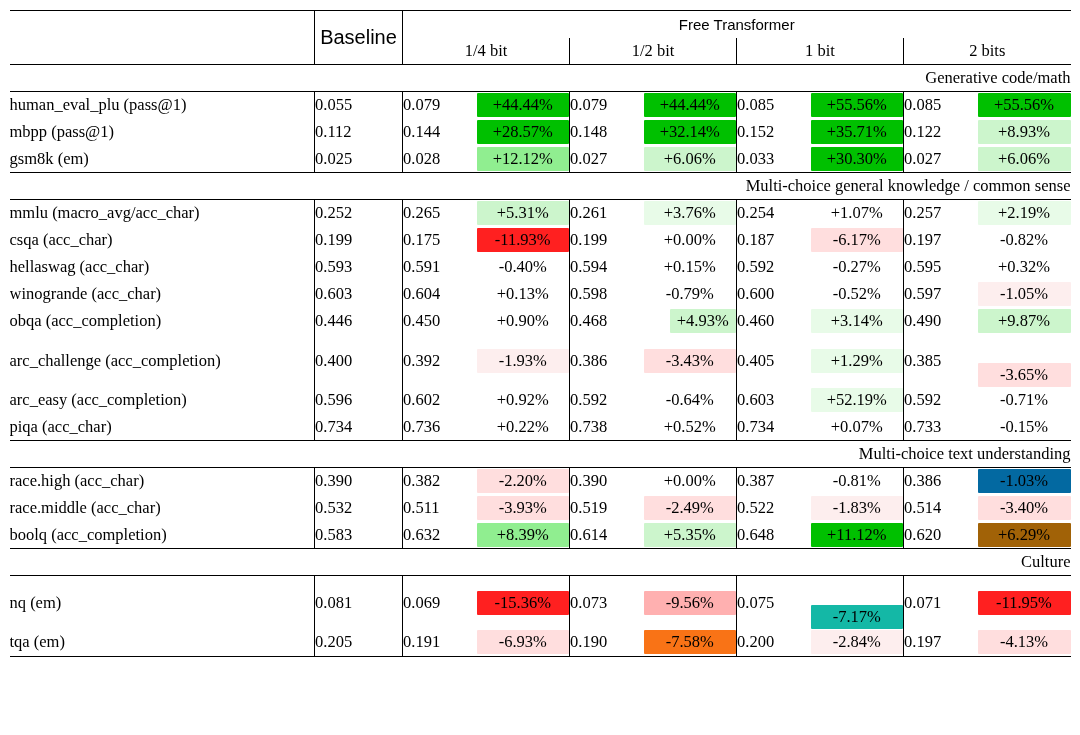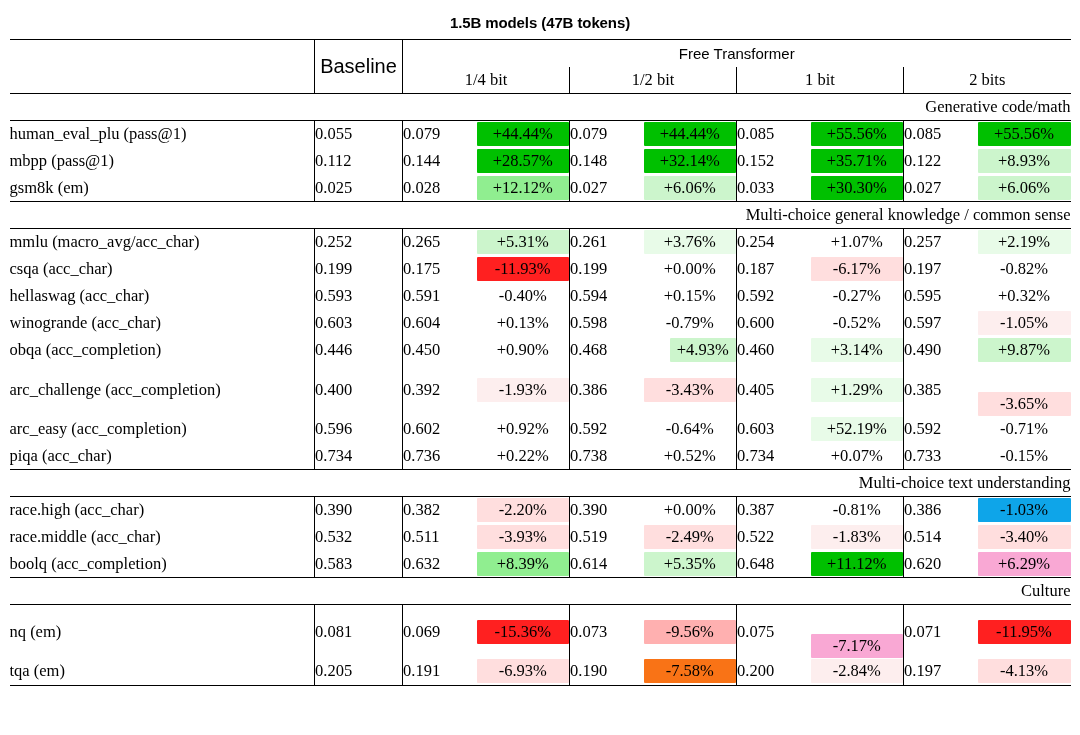--- a/index.html
+++ b/index.html
@@ -94,21 +94,20 @@
     padding: 2px 4px;
     border-radius: 1px;
     text-align: center;
   }
 </style>
 </head>
 <body>
 
 <div class="page">
 
-  <div class="caption">1.5B models (47B tokens)</div>
 
   <table class="tbl">
     <colgroup>
       <col class="c-name">
       <col class="c-base">
       <col class="c-val">
         <col class="c-delta">
       <col class="c-val">
         <col class="c-delta">
       <col class="c-val">
@@ -369,21 +368,21 @@
           <td class="cell num">0.390</td>
           <td class="cell delta vr">
             <span class="dlt-box" style="background: transparent;">+0.00%</span>
           </td>
           <td class="cell num">0.387</td>
           <td class="cell delta vr">
             <span class="dlt-box" style="background: transparent;">-0.81%</span>
           </td>
           <td class="cell num">0.386</td>
           <td class="cell delta">
-            <span class="dlt-box" style="background: #0ea5e9;">-1.03%</span>
+            <span class="dlt-box" style="background: #0369a1;">-1.03%</span>
           </td>
         </tr>
         <tr>
           <td class="cell name">race.middle (acc_char)</td>
           <td class="cell num vl vr">0.532</td>
           <td class="cell num">0.511</td>
           <td class="cell delta vr">
             <span class="dlt-box" style="background: rgb(255, 222, 222);">-3.93%</span>
           </td>
           <td class="cell num">0.519</td>
@@ -409,40 +408,40 @@
           <td class="cell num">0.614</td>
           <td class="cell delta vr">
             <span class="dlt-box" style="background: rgb(204, 245, 204);">+5.35%</span>
           </td>
           <td class="cell num">0.648</td>
           <td class="cell delta vr">
             <span class="dlt-box" style="background: rgb(0, 192, 0);">+11.12%</span>
           </td>
           <td class="cell num">0.620</td>
           <td class="cell delta">
-            <span class="dlt-box" style="background: #f9a8d4;">+6.29%</span>
+            <span class="dlt-box" style="background: #a16207;">+6.29%</span>
           </td>
         </tr>
         <tr>
           <td class="cell section" colspan="10" style="border-top: 1.6px solid rgb(0, 0, 0); border-bottom: 1px solid rgb(0, 0, 0);">Culture</td>
         </tr>
         <tr>
           <td class="cell name">nq (em)</td>
           <td class="cell num vl vr">0.081</td>
           <td class="cell num">0.069</td>
           <td class="cell delta vr">
             <span class="dlt-box" style="background: rgb(255, 32, 32);">-15.36%</span>
           </td>
           <td class="cell num">0.073</td>
           <td class="cell delta vr">
             <span class="dlt-box" style="background: rgb(255, 176, 176);">-9.56%</span>
           </td>
           <td class="cell num">0.075</td>
           <td class="cell delta vr">
-            <span class="dlt-box" style="background: #f9a8d4; margin-top: 29px;">-7.17%</span>
+            <span class="dlt-box" style="background: #14b8a6; margin-top: 29px;">-7.17%</span>
           </td>
           <td class="cell num">0.071</td>
           <td class="cell delta">
             <span class="dlt-box" style="background: rgb(255, 32, 32);">-11.95%</span>
           </td>
         </tr>
         <tr>
           <td class="cell name">tqa (em)</td>
           <td class="cell num vl vr">0.205</td>
           <td class="cell num">0.191</td>

